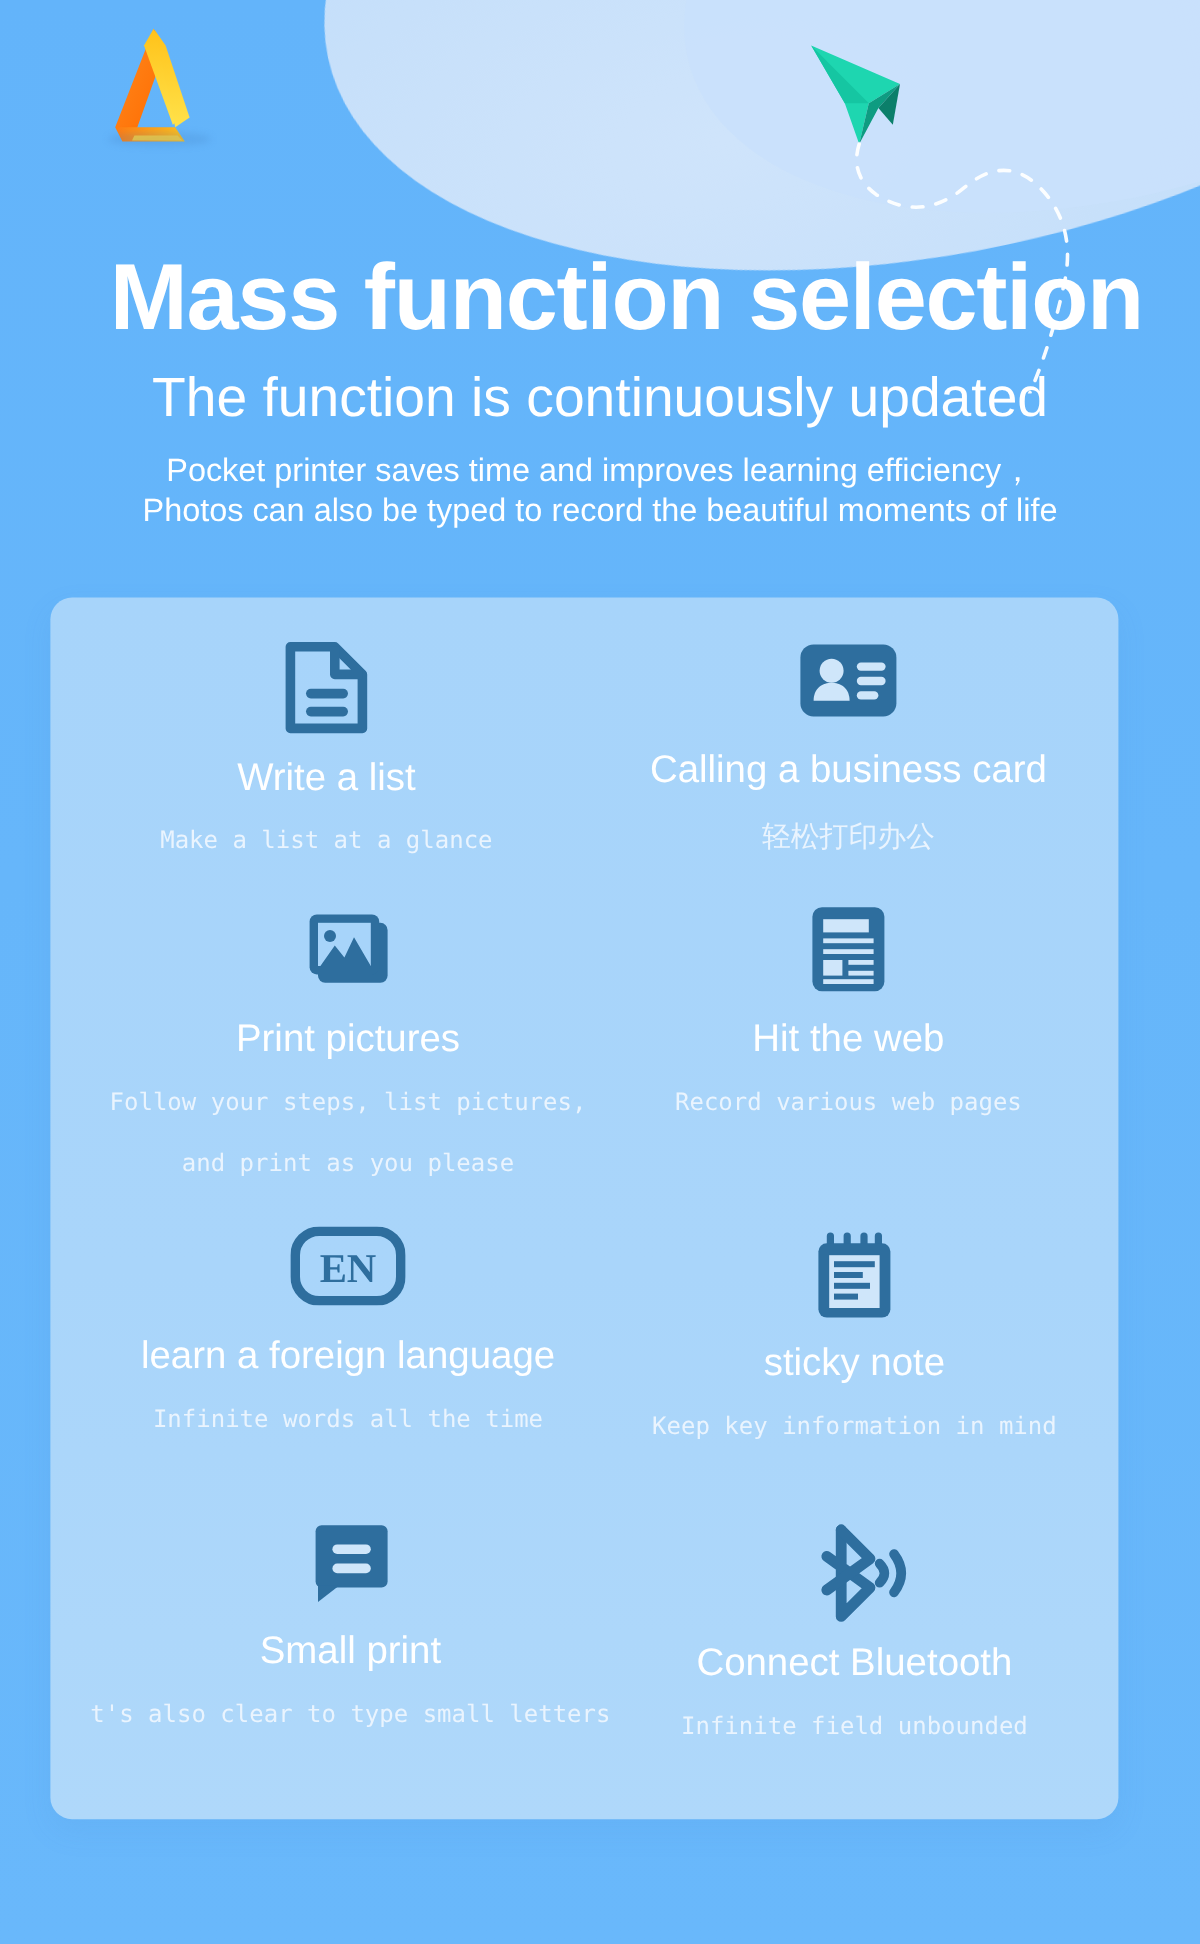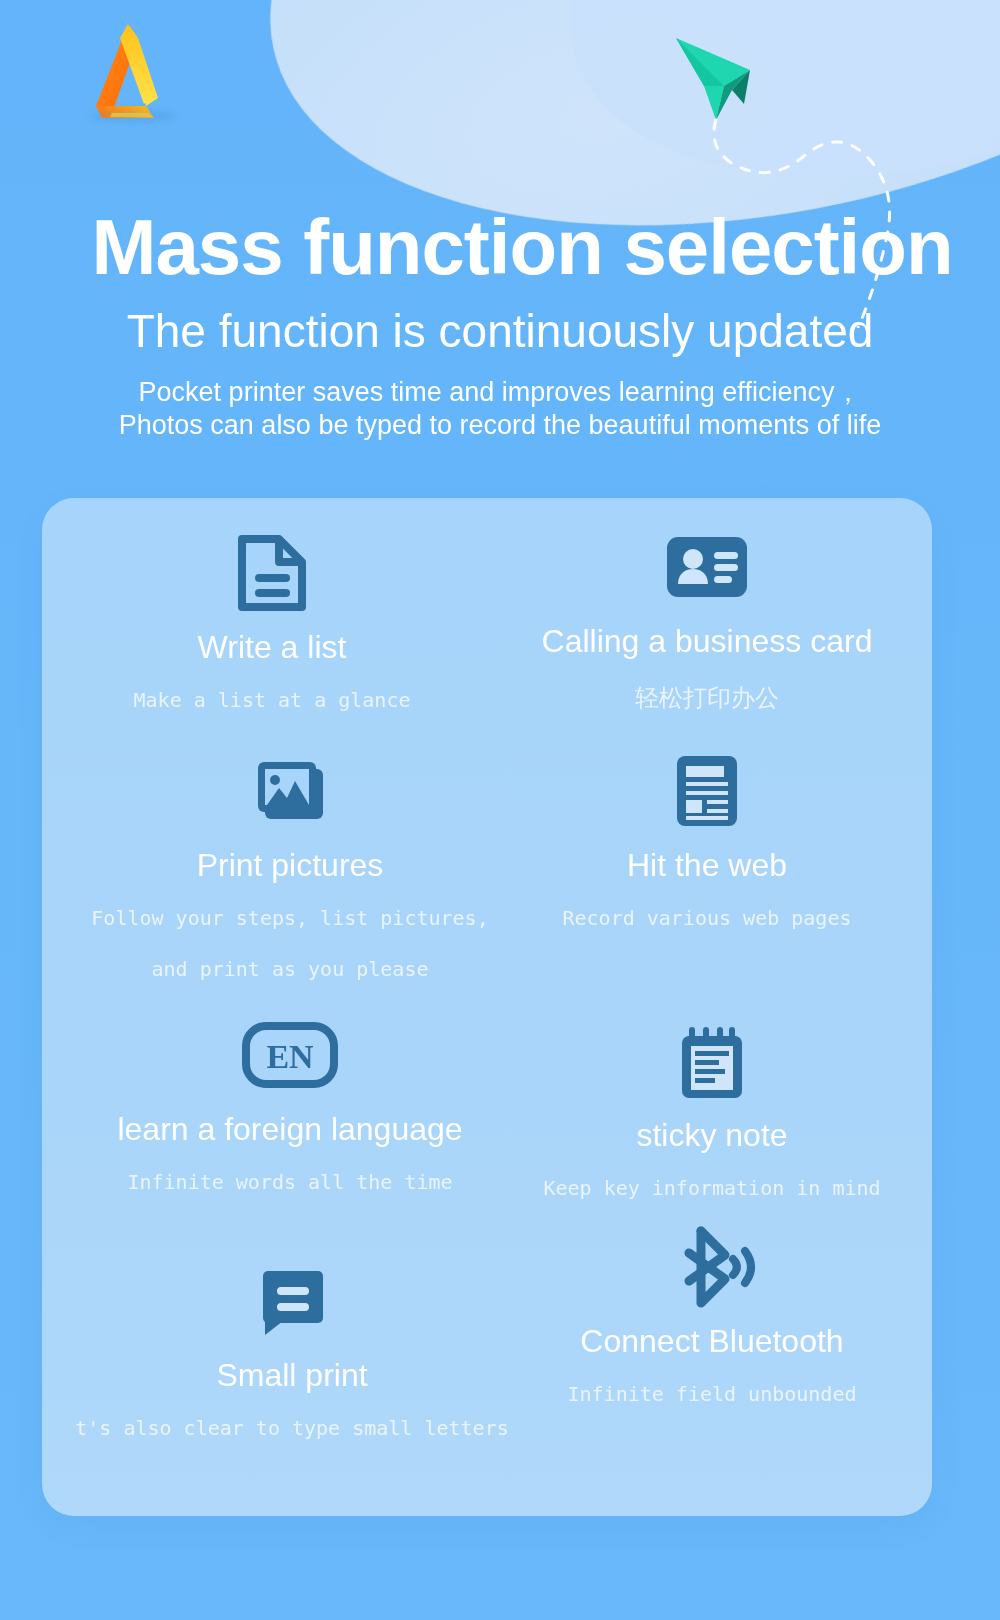--- a/index.html
+++ b/index.html
@@ -99,21 +99,21 @@
   }
   .h-body div { white-space: nowrap; }
 
   
   .card {
     position: absolute;
     left: 42px;
     top: 498px;
     width: 890px;
     height: 1018px;
-    border-radius: 32px;
+    border-radius: 18px;
     background: linear-gradient(180deg, #A7D4FA 0%, #A9D5FA 55%, #AFD8FA 100%);
     box-shadow: 0 10px 24px rgba(70,140,210,0.12);
   }
 
   .grid {
     position: absolute;
     inset: 0;
   }
   .cell {
     position: absolute;
@@ -302,21 +302,21 @@
             <rect x="8" y="8" width="60" height="52" rx="5" fill="#2E6E9E"></rect>
             <path d="M10 58 L10 72 L28 58 Z" fill="#2E6E9E"></path>
             <rect x="22" y="24" width="32" height="8" rx="4" fill="#CFE6FA"></rect>
             <rect x="22" y="40" width="32" height="8" rx="4" fill="#CFE6FA"></rect>
           </svg>
         </div>
         <div class="f-title">Small print</div>
         <div class="f-desc">t's also clear to type small letters</div>
       </div>
 
-      <div class="cell" style="left:460px; top:724px; width:420px;">
+      <div class="cell" style="left:460px; top:768px; width:420px;">
         <div class="icon-box">
           <svg width="94" height="84" viewBox="0 0 94 84">
             <path d="M36 6 L36 78 L60 54 L24 28" fill="none" stroke="#2E6E9E" stroke-width="9" stroke-linejoin="round" stroke-linecap="round"></path>
             <path d="M36 6 L60 30 L24 56" fill="none" stroke="#2E6E9E" stroke-width="9" stroke-linejoin="round" stroke-linecap="round"></path>
             <path d="M68 34 Q76 42 68 50" fill="none" stroke="#2E6E9E" stroke-width="8" stroke-linecap="round"></path>
             <path d="M80 26 Q92 42 80 58" fill="none" stroke="#2E6E9E" stroke-width="8" stroke-linecap="round"></path>
           </svg>
         </div>
         <div class="f-title">Connect Bluetooth</div>
         <div class="f-desc">Infinite field unbounded</div>

